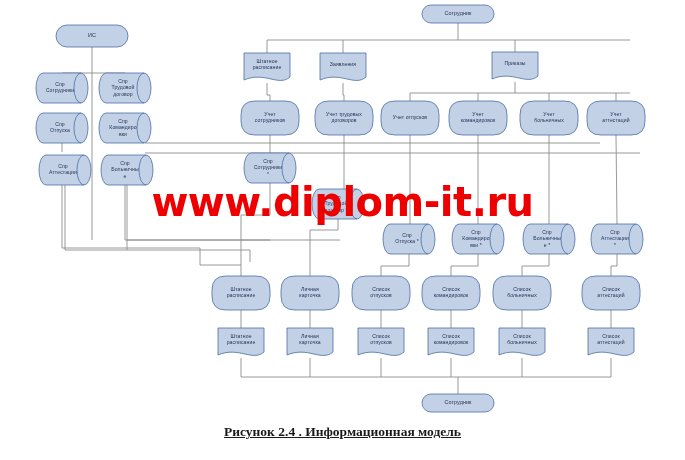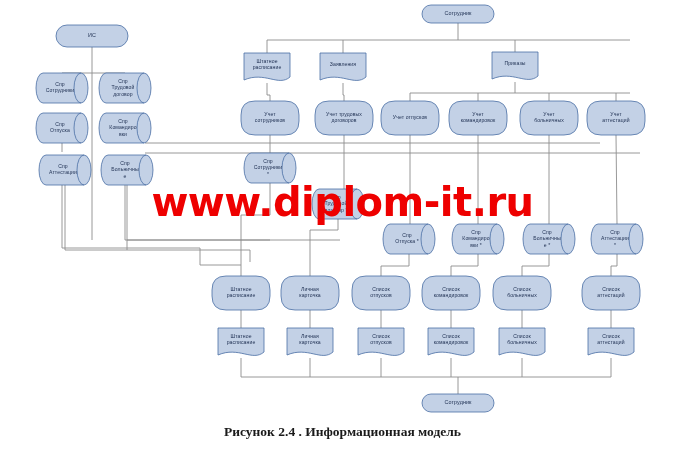--- a/index.html
+++ b/index.html
@@ -64,20 +64,21 @@
   #caption {
     position: absolute;
     left: 0;
     top: 424px;
     width: 685px;
     text-align: center;
     font-family: "Liberation Serif", serif;
     font-size: 13.5px;
     font-weight: bold;
     color: #1a1a1a;
+    text-decoration: underline;
   }
 </style>
 </head>
 <body>
 
 <div id="page">
 
   <svg id="diagram-svg" viewBox="0 0 685 460">
     <defs>
       <g id="defs-holder"></g>

